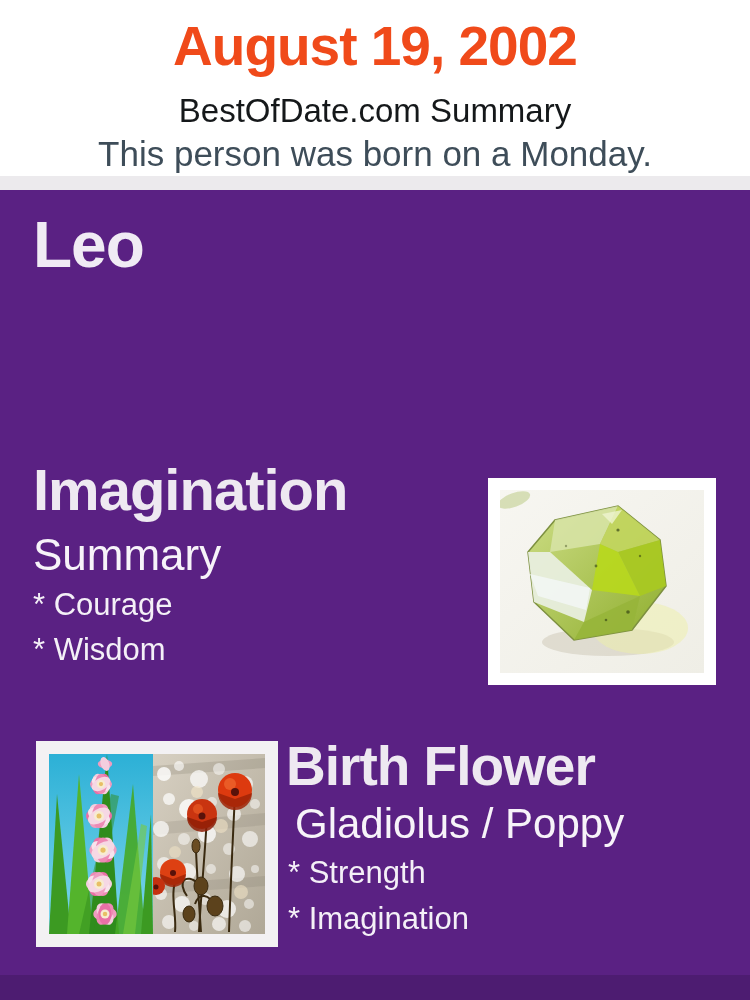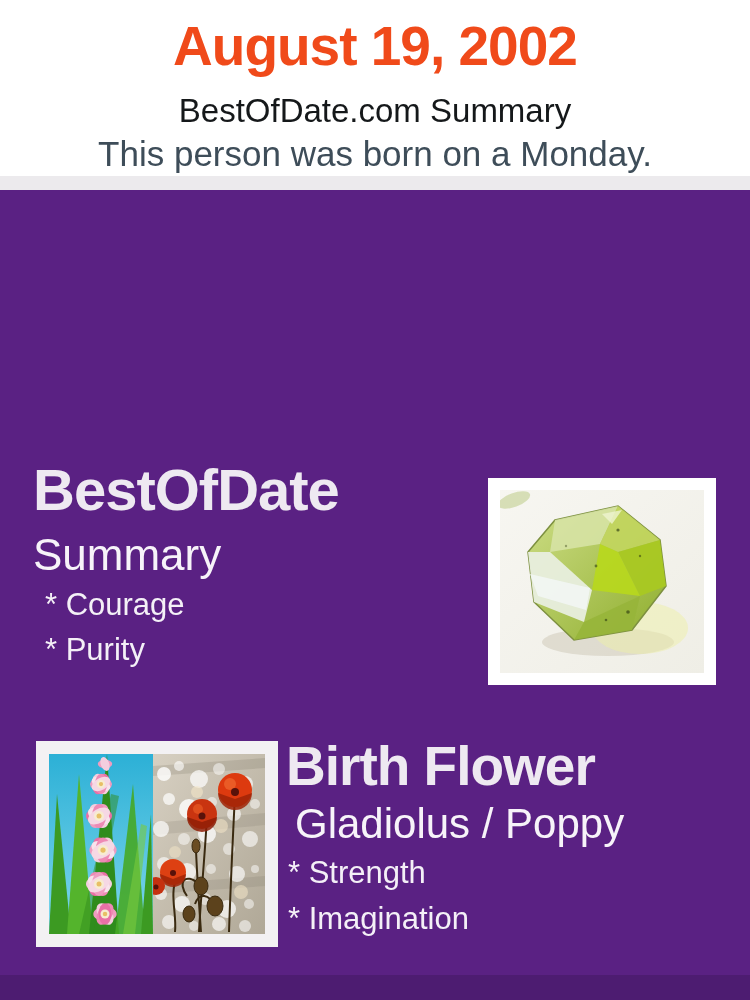--- a/index.html
+++ b/index.html
@@ -16,21 +16,21 @@
 
   
   .main { position:absolute; top:190px; left:0; width:750px; height:785px; background:var(--background-purple,#5a2183); color:#f4f0f7; }
   .footer-strip { position:absolute; top:975px; left:0; width:750px; height:25px; background:var(--footer-purple,#4d1c71); }
 
   .leo-title { position:absolute; left:33px; top:18px; font-size:64px; font-weight:700; letter-spacing:-1px; color:#f0ebf4; }
   .leo-desc { position:absolute; left:33px; top:100px; font-size:40px; line-height:48px; letter-spacing:-0.5px; color:#f7f4f9; }
 
   .bs-title { position:absolute; left:33px; top:266px; font-size:58px; font-weight:700; letter-spacing:-1px; color:#eee9f1; }
   .bs-name { position:absolute; left:33px; top:340px; font-size:44px; color:#f7f3f9; }
-  .bs-traits { position:absolute; left:45px; top:392px; font-size:31px; line-height:45px; color:#f4f0f7; }
+  .bs-traits { position:absolute; left:33px; top:392px; font-size:31px; line-height:45px; color:#f4f0f7; }
 
   .peridot-fig { position:absolute; left:488px; top:288px; width:228px; height:207px; background:#ffffff; padding:12px; }
   .peridot-fig svg { display:block; width:204px; height:183px; }
 
   .flower-fig { position:absolute; left:36px; top:551px; width:242px; height:206px; background:#f3f1f3; padding:13px; }
   .flower-fig svg { display:block; width:216px; height:180px; }
 
   .bf-title { position:absolute; left:286px; top:544px; font-size:55px; font-weight:700; letter-spacing:-1px; color:#eee9f1; }
   .bf-name { position:absolute; left:295px; top:610px; font-size:42px; color:#f7f3f9; }
   .bf-traits { position:absolute; left:288px; top:660px; font-size:31px; line-height:46px; color:#f4f0f7; }
@@ -43,26 +43,27 @@
   <div class="header">
     <div class="date-title">August 19, 2002</div>
     <div class="site-summary">BestOfDate.com Summary</div>
     <div class="born-line">This person was born on a Monday.</div>
   </div>
 
   <div class="divider"></div>
 
   <div class="main">
 
-
-    <div class="bs-title">BestOfDate</div>
+    <div class="leo-title">Leo</div>
+
+    <div class="bs-title">Imagination</div>
     <div class="bs-name">Summary</div>
     <div class="bs-traits">
         <div class="trait-line">* Courage</div>
-        <div class="trait-line">* Purity</div>
+        <div class="trait-line">* Wisdom</div>
       </div>
 
     <div class="peridot-fig">
       <svg viewBox="0 0 204 183">
         <defs>
           <linearGradient id="gemGrad" x1="0" y1="0" x2="1" y2="1">
             <stop offset="0" stop-color="#cddd85"></stop>
             <stop offset="1" stop-color="#8fae2e"></stop>
           </linearGradient>
           <linearGradient id="bgGrad" x1="0" y1="0" x2="1" y2="1">

